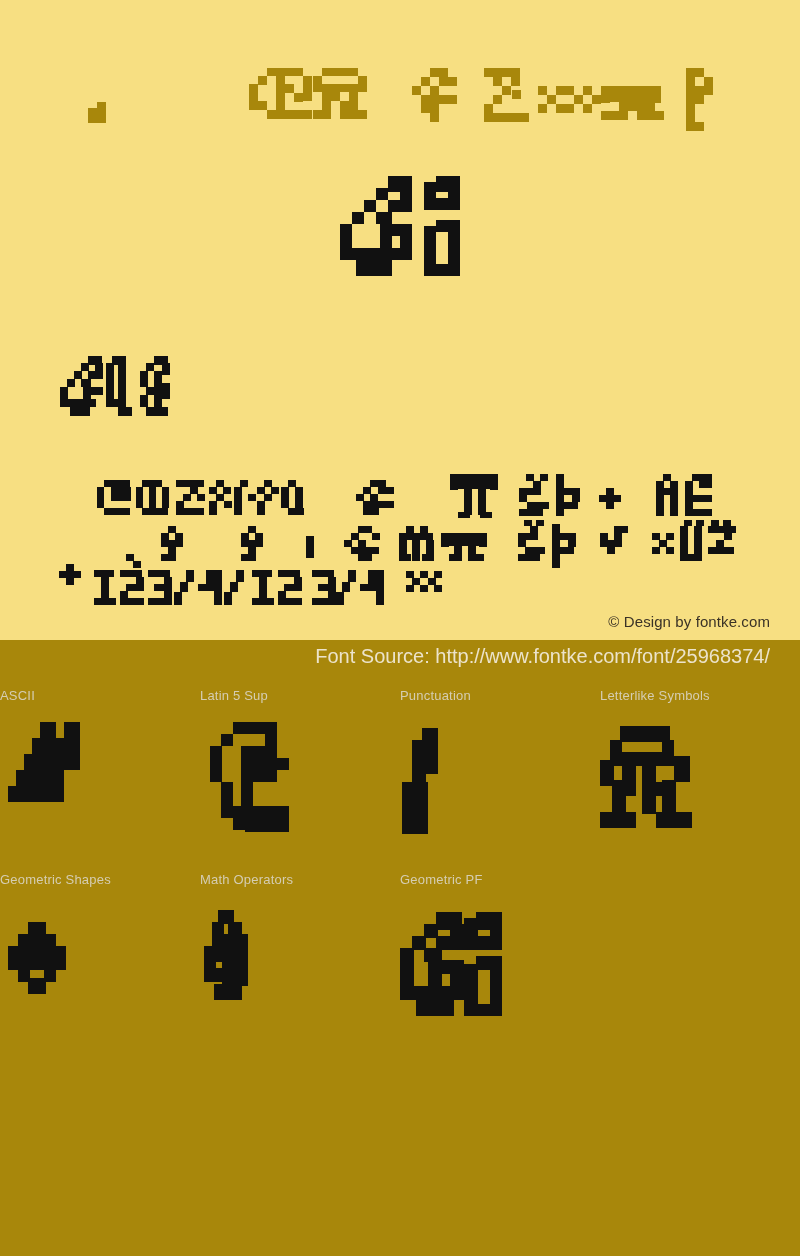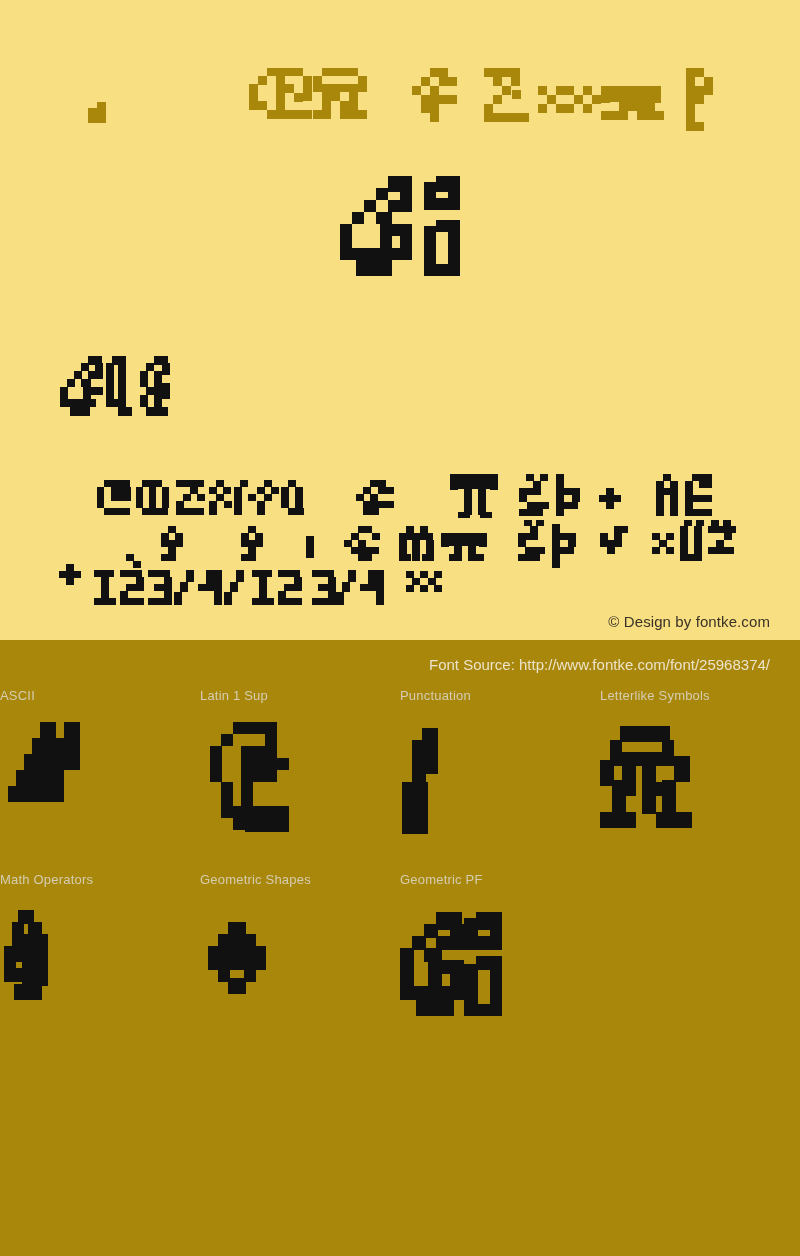--- a/index.html
+++ b/index.html
@@ -56,22 +56,22 @@
     position: absolute;
     left: 0;
     top: 640px;
     width: 800px;
     height: 616px;
     background: #a8870b;
   }
   .font-source {
     position: absolute;
     right: 30px;
-    top: 16px;
-    font-size: 15px;
+    top: 5px;
+    font-size: 20px;
     color: #ece3cb;
     white-space: nowrap;
   }
   .block-grid {
     position: absolute;
     left: 0;
     top: 40px;
     width: 800px;
     display: grid;
     grid-template-columns: repeat(4, 200px);
@@ -526,21 +526,21 @@
             <rect x="48" y="56" width="16" height="32"></rect>
             <rect x="8" y="72" width="16" height="16"></rect>
             <rect x="32" y="72" width="16" height="16"></rect>
             <rect x="8" y="72" width="16" height="16"></rect>
           </g>
         </svg>
       </div>
     </div>
 
     <div class="block-cell">
-      <span class="block-label">Latin 1 Sup</span>
+      <span class="block-label">Latin 5 Sup</span>
       <div class="block-art">
         <svg width="110" height="130" viewBox="0 0 110 130">
           <g fill="#111111" shape-rendering="crispEdges">
             <rect x="33" y="8" width="44" height="12"></rect>
             <rect x="21" y="20" width="12" height="12"></rect>
             <rect x="65" y="20" width="12" height="36"></rect>
             <rect x="10" y="32" width="12" height="36"></rect>
             <rect x="41" y="32" width="12" height="36"></rect>
             <rect x="53" y="32" width="12" height="12"></rect>
             <rect x="53" y="44" width="36" height="12"></rect>
@@ -594,41 +594,20 @@
             <rect x="22" y="68" width="14" height="14"></rect>
             <rect x="52" y="68" width="14" height="14"></rect>
             <rect x="0" y="98" width="36" height="16"></rect>
             <rect x="56" y="98" width="36" height="16"></rect>
           </g>
         </svg>
       </div>
     </div>
 
     <div class="block-cell">
-      <span class="block-label">Math Operators</span>
-      <div class="block-art">
-        <svg width="60" height="130" viewBox="0 0 60 130">
-          <g fill="#111111" shape-rendering="crispEdges">
-            <rect x="18" y="12" width="16" height="14"></rect>
-            <rect x="12" y="24" width="12" height="28"></rect>
-            <rect x="28" y="24" width="14" height="14"></rect>
-            <rect x="34" y="36" width="14" height="34"></rect>
-            <rect x="22" y="36" width="12" height="50"></rect>
-            <rect x="4" y="48" width="12" height="36"></rect>
-            <rect x="16" y="50" width="14" height="14"></rect>
-            <rect x="4" y="70" width="24" height="14"></rect>
-            <rect x="34" y="66" width="14" height="22"></rect>
-            <rect x="14" y="86" width="22" height="16"></rect>
-            <rect x="26" y="86" width="16" height="16"></rect>
-          </g>
-        </svg>
-      </div>
-    </div>
-
-    <div class="block-cell">
       <span class="block-label">Geometric Shapes</span>
       <div class="block-art">
         <svg width="70" height="130" viewBox="0 0 70 130">
           <g fill="#111111" shape-rendering="crispEdges">
             <rect x="28" y="24" width="18" height="16"></rect>
             <rect x="18" y="36" width="12" height="12"></rect>
             <rect x="44" y="36" width="12" height="12"></rect>
             <rect x="8" y="48" width="22" height="12"></rect>
             <rect x="44" y="48" width="22" height="12"></rect>
             <rect x="28" y="36" width="16" height="12"></rect>
@@ -639,20 +618,41 @@
             <rect x="18" y="72" width="12" height="12"></rect>
             <rect x="44" y="72" width="12" height="12"></rect>
             <rect x="28" y="80" width="18" height="16"></rect>
             <rect x="30" y="48" width="14" height="12"></rect>
           </g>
         </svg>
       </div>
     </div>
 
     <div class="block-cell">
+      <span class="block-label">Math Operators</span>
+      <div class="block-art">
+        <svg width="60" height="130" viewBox="0 0 60 130">
+          <g fill="#111111" shape-rendering="crispEdges">
+            <rect x="18" y="12" width="16" height="14"></rect>
+            <rect x="12" y="24" width="12" height="28"></rect>
+            <rect x="28" y="24" width="14" height="14"></rect>
+            <rect x="34" y="36" width="14" height="34"></rect>
+            <rect x="22" y="36" width="12" height="50"></rect>
+            <rect x="4" y="48" width="12" height="36"></rect>
+            <rect x="16" y="50" width="14" height="14"></rect>
+            <rect x="4" y="70" width="24" height="14"></rect>
+            <rect x="34" y="66" width="14" height="22"></rect>
+            <rect x="14" y="86" width="22" height="16"></rect>
+            <rect x="26" y="86" width="16" height="16"></rect>
+          </g>
+        </svg>
+      </div>
+    </div>
+
+    <div class="block-cell">
       <span class="block-label">Geometric PF</span>
       <div class="block-art">
         <svg width="110" height="130" viewBox="0 0 110 130">
           <g fill="#111111" shape-rendering="crispEdges">
             <rect x="36" y="14" width="26" height="18"></rect>
             <rect x="24" y="26" width="14" height="14"></rect>
             <rect x="50" y="26" width="14" height="26"></rect>
             <rect x="36" y="38" width="14" height="14"></rect>
             <rect x="12" y="38" width="14" height="14"></rect>
             <rect x="24" y="50" width="14" height="14"></rect>

